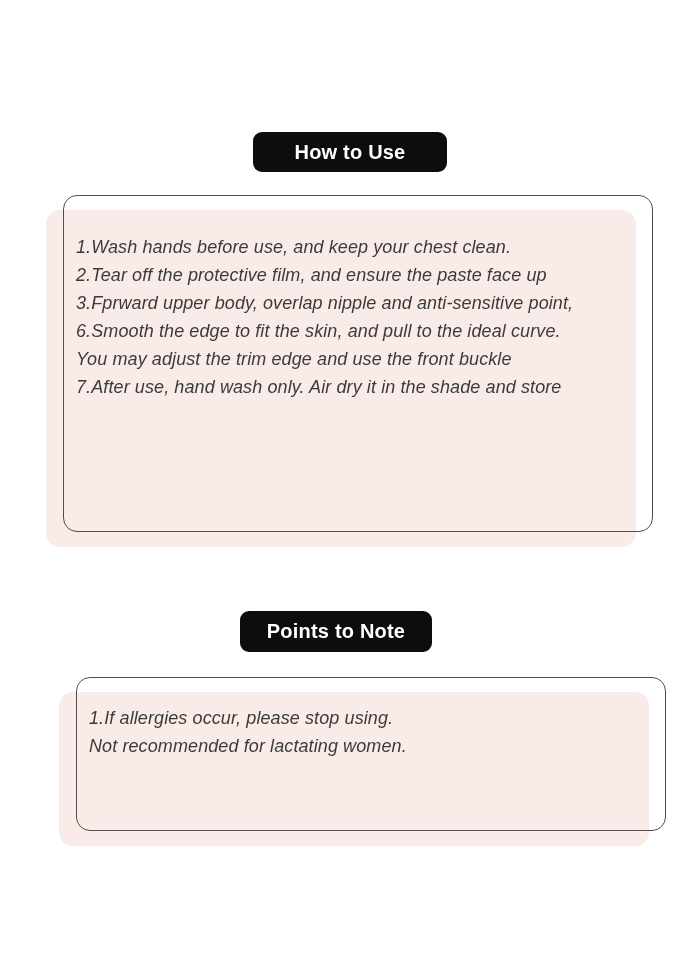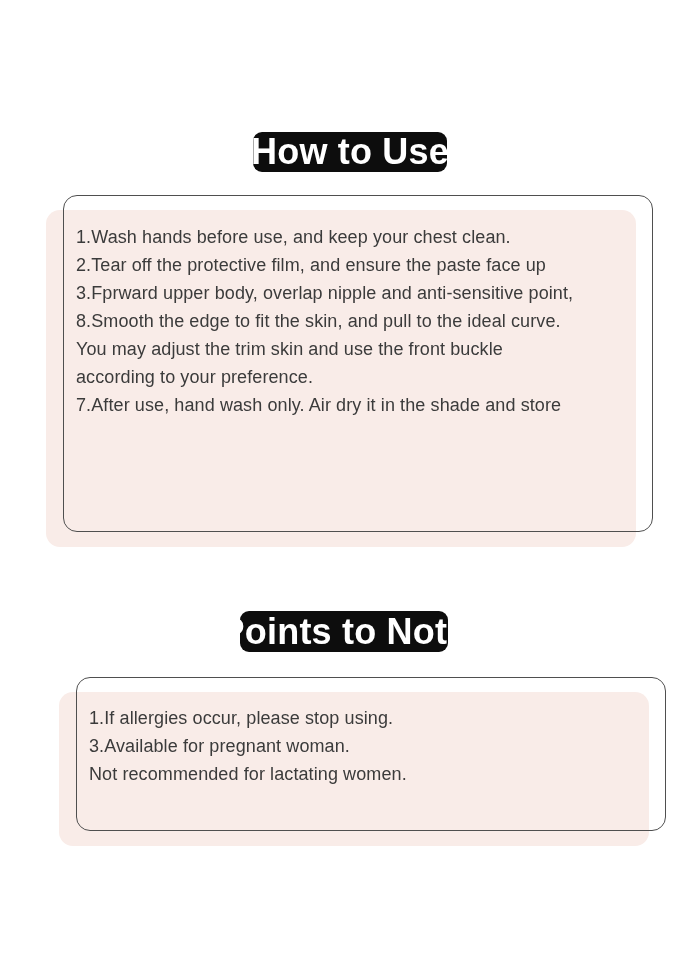--- a/index.html
+++ b/index.html
@@ -21,27 +21,27 @@
     height: 40px;
     background: #0d0d0d;
     border-radius: 9px;
     display: flex;
     align-items: center;
     justify-content: center;
     box-sizing: border-box;
   }
   .badge span {
     color: #ffffff;
-    font-size: 36px;
+    font-size: 20px;
     font-weight: 600;
     letter-spacing: 0.2px;
     white-space: nowrap;
   }
   .badge-1 { left: 253px; top: 132px; width: 194px; }
-  .badge-2 { left: 240px; top: 611px; width: 208px; height: 41px; }
+  .badge-2 { left: 240px; top: 611px; width: 192px; height: 41px; }
 
   
   .card {
     position: absolute;
     width: 590px;
     box-sizing: border-box;
   }
   .card-1 { left: 63px; top: 195px; height: 337px; }
   .card-2 { left: 63px; top: 677px; height: 154px; margin-left: 13px; }
 
@@ -60,21 +60,22 @@
     inset: 0;
     border: 1.5px solid #4f4f4f;
     border-radius: 14px;
     background: transparent;
     z-index: 1;
     box-sizing: border-box;
   }
   .card-text {
     position: relative;
     z-index: 2;
-    padding: 28px 6px 0 13px;
+    padding: 38px 6px 0 13px;
+    font-style: italic;
   }
   .card-2 .card-text { padding-top: 27px; }
 
   .line {
     font-size: 18px;
     line-height: 28px;
     color: #3b3b3b;
     letter-spacing: 0.1px;
     white-space: nowrap;
   }
@@ -86,32 +87,30 @@
   <span>How to Use</span>
 </div>
 
 <div class="card card-1">
   <div class="card-shadow"></div>
   <div class="card-frame"></div>
   <div class="card-text">
     <div class="line">1.Wash hands before use, and keep your chest clean.</div>
     <div class="line">2.Tear off the protective film, and ensure the paste face up</div>
     <div class="line">3.Fprward upper body, overlap nipple and anti-sensitive point,</div>
-    <div class="line">8.Smooth the edge to fit the skin, and pull to the ideal curve.</div>
-    <div class="line">You may adjust the trim skin and use the front buckle</div>
-    <div class="line">according to your preference.</div>
+    <div class="line">6.Smooth the edge to fit the skin, and pull to the ideal curve.</div>
+    <div class="line">You may adjust the trim edge and use the front buckle</div>
     <div class="line">7.After use, hand wash only. Air dry it in the shade and store</div>
   </div>
 </div>
 
 <div class="badge badge-2">
   <span>Points to Note</span>
 </div>
 
 <div class="card card-2">
   <div class="card-shadow"></div>
   <div class="card-frame"></div>
   <div class="card-text">
     <div class="line">1.If allergies occur, please stop using.</div>
-    <div class="line">3.Available for pregnant woman.</div>
     <div class="line">Not recommended for lactating women.</div>
   </div>
 </div>
 
 </body></html>

